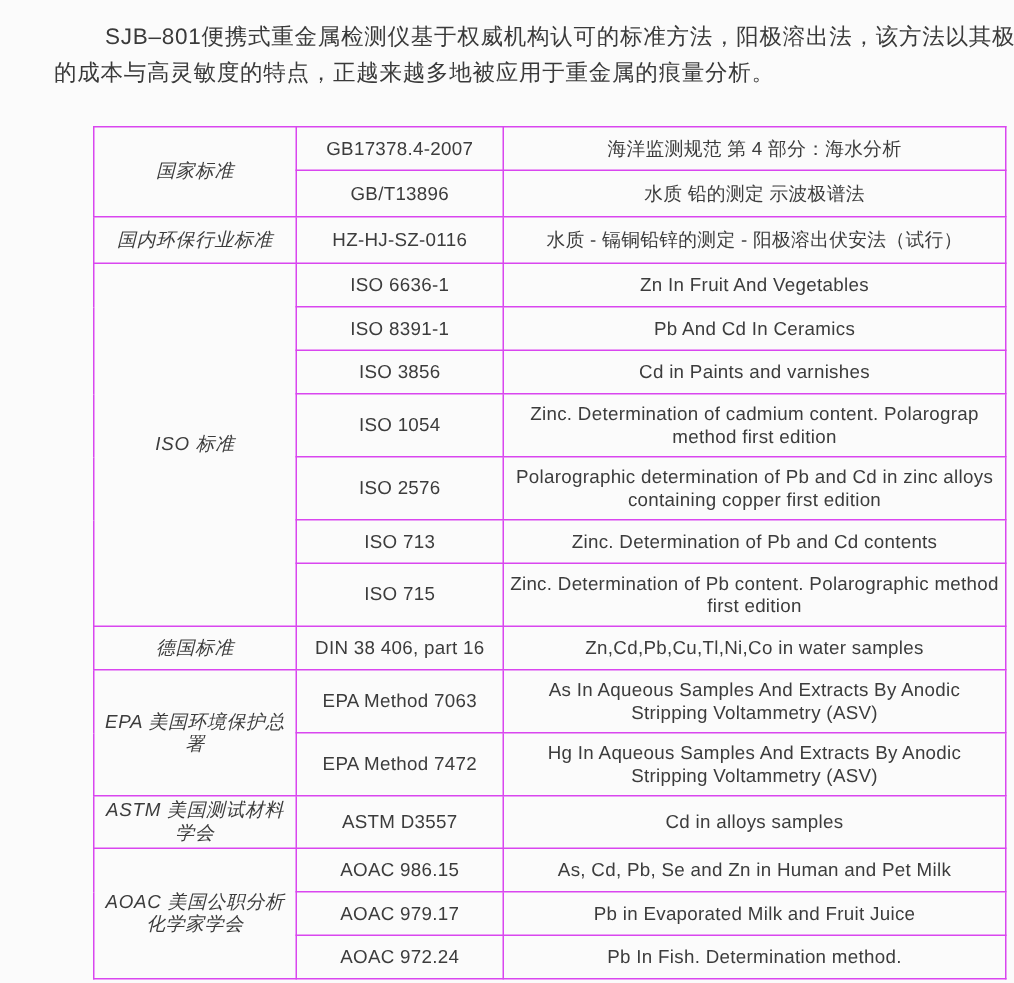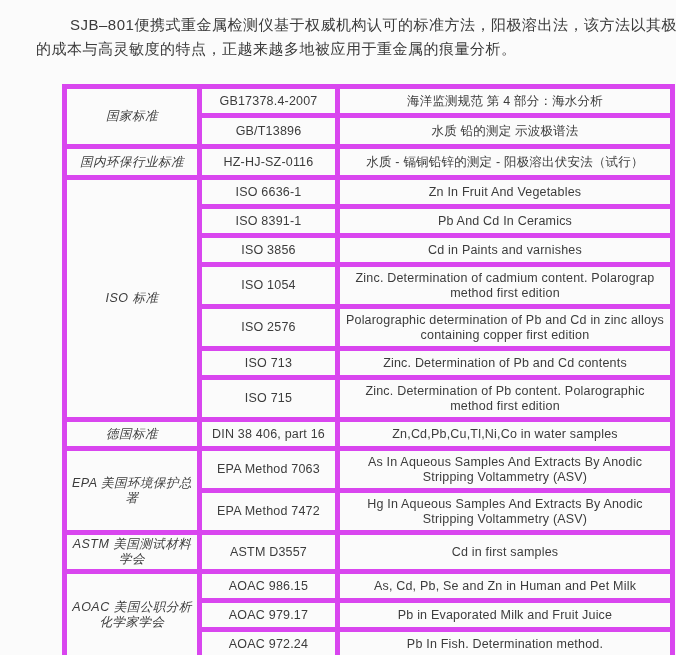--- a/index.html
+++ b/index.html
@@ -24,21 +24,21 @@
     text-indent: 34px;
     color: #3a3a3a;
   }
   table.standards {
     border-collapse: collapse;
     margin: 23px 0 0 30px;
     width: 608px;
     table-layout: fixed;
   }
   table.standards td {
-    border: 5px solid #d946ef;
+    border: 1px solid #d946ef;
     text-align: center;
     vertical-align: middle;
     font-size: 12.5px;
     line-height: 15px;
     padding: 2px 4px;
     color: #3c3c3c;
     overflow: hidden;
   }
   col.c1 { width: 135px; }
   col.c2 { width: 138px; }
@@ -123,21 +123,21 @@
         <td class="desc">As In Aqueous Samples And Extracts By Anodic Stripping Voltammetry (ASV)</td>
       </tr>
       <tr class="rd">
         <td class="code">EPA Method 7472</td>
         <td class="desc">Hg In Aqueous Samples And Extracts By Anodic Stripping Voltammetry (ASV)</td>
       </tr>
 
       <tr class="rs">
         <td class="cat">ASTM 美国测试材料学会</td>
         <td class="code">ASTM D3557</td>
-        <td class="desc">Cd in first samples</td>
+        <td class="desc">Cd in alloys samples</td>
       </tr>
 
       <tr class="rs">
         <td class="cat" rowspan="3">AOAC 美国公职分析化学家学会</td>
         <td class="code">AOAC 986.15</td>
         <td class="desc">As, Cd, Pb, Se and Zn in Human and Pet Milk</td>
       </tr>
       <tr class="rs">
         <td class="code">AOAC 979.17</td>
         <td class="desc">Pb in Evaporated Milk and Fruit Juice</td>

